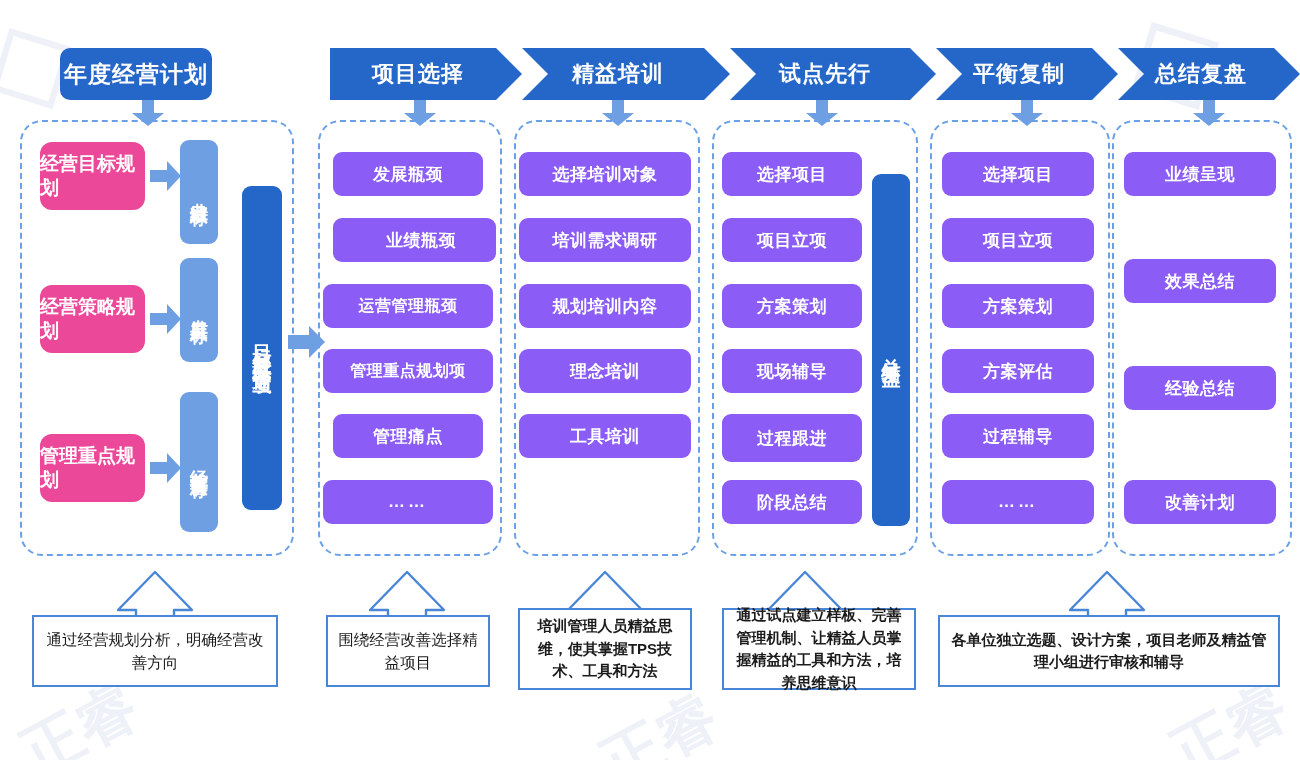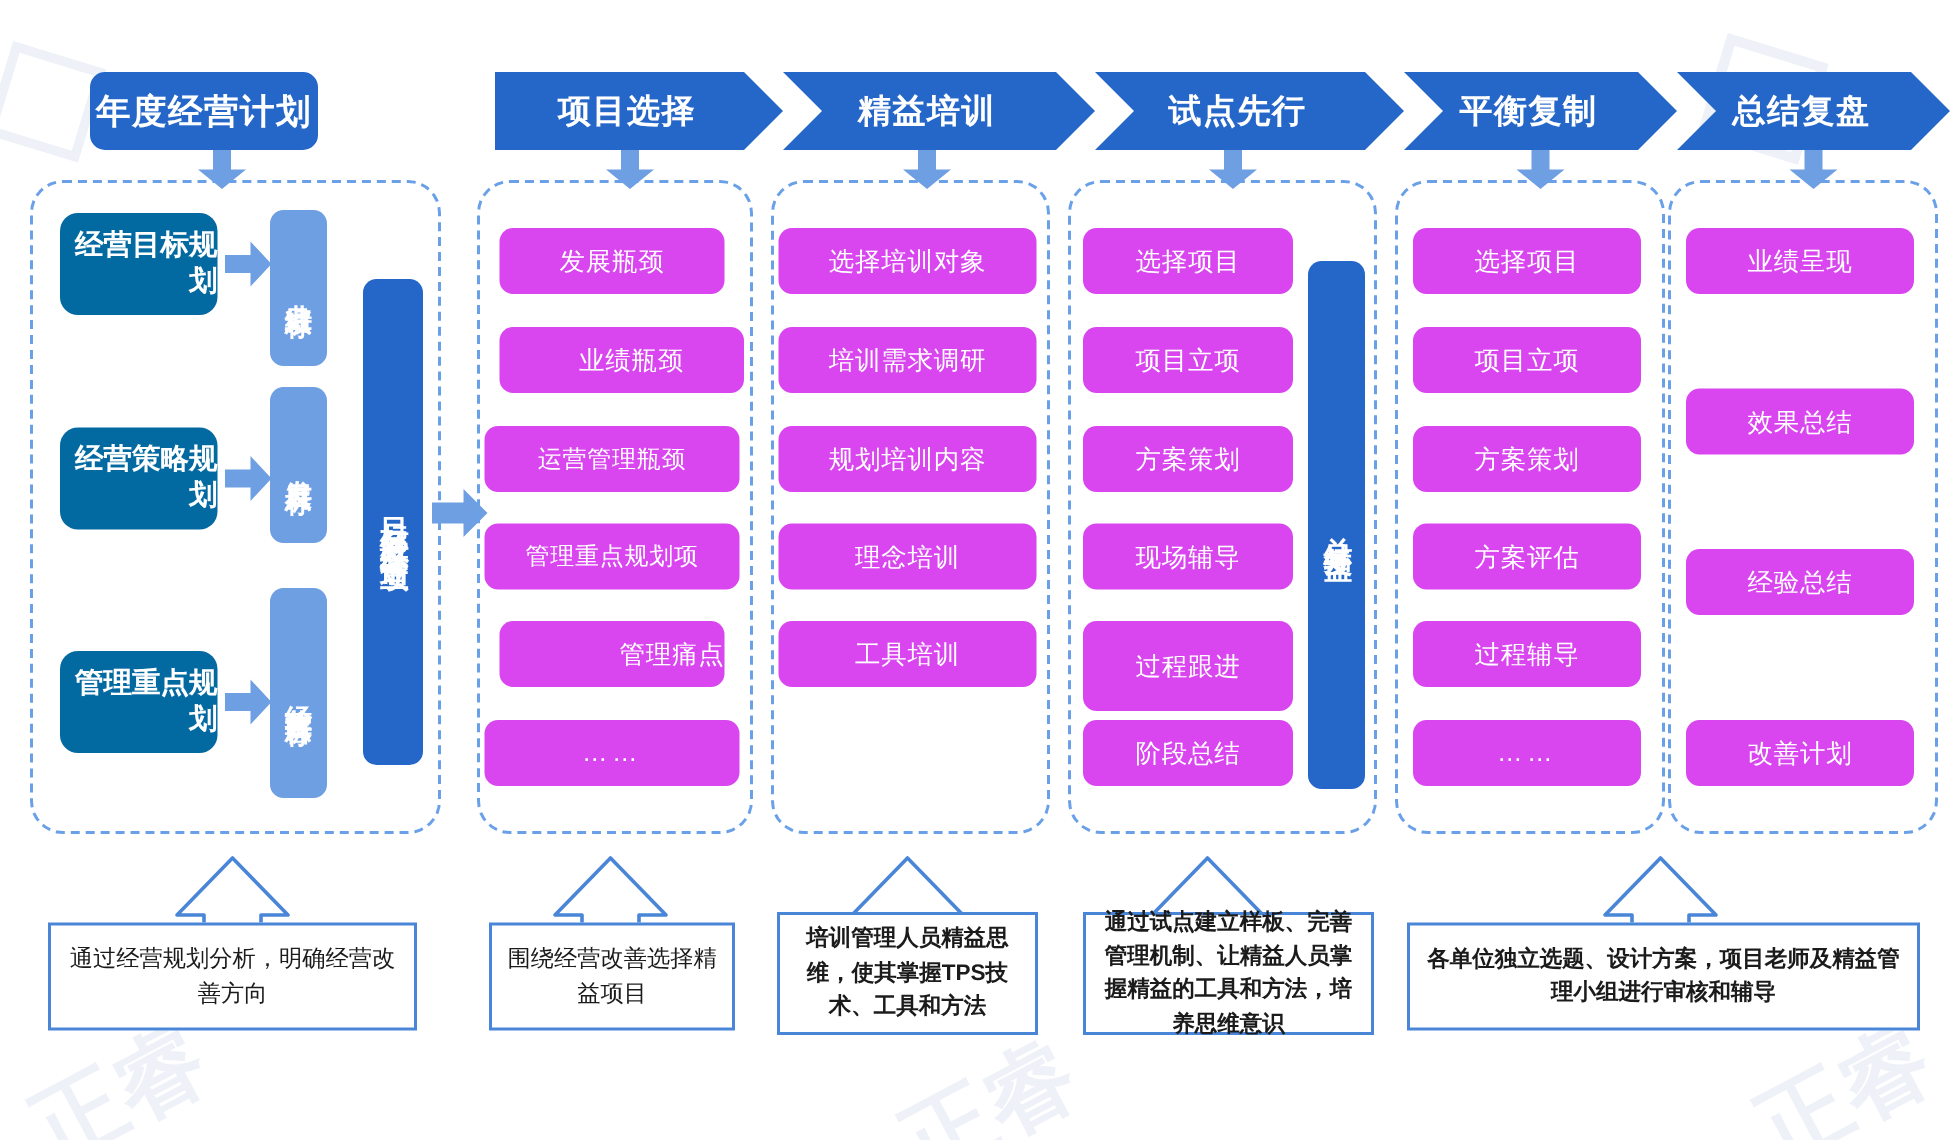--- a/index.html
+++ b/index.html
@@ -38,32 +38,32 @@
   .hdr-down{position:absolute;top:100px;width:34px;height:26px;}
 
   
   .col{
     position:absolute;border:2px dashed #6aa0e8;border-radius:22px;
     background:transparent;
   }
 
   
   .pill{
-    position:absolute;background:#d946ef;border-radius:9px;color:#fff;
-    font-size:17px;font-weight:normal;letter-spacing:.5px;
+    position:absolute;background:#8b5cf6;border-radius:9px;color:#fff;
+    font-size:17px;font-weight:bold;letter-spacing:.5px;
     display:flex;align-items:center;justify-content:center;text-align:center;
   }
   .pill.sm{font-size:16px;}
   .pill.dots{font-size:17px;letter-spacing:3px;}
 
   
   .plan{
-    position:absolute;background:#0369a1;border-radius:12px;color:#fff;
+    position:absolute;background:#ec4899;border-radius:12px;color:#fff;
     font-size:19px;font-weight:bold;line-height:1.25;
-    display:flex;align-items:center;justify-content:center;text-align:right;
+    display:flex;align-items:center;justify-content:center;text-align:left;
   }
   
   .vgoal{
     position:absolute;background:#6e9fe3;border-radius:9px;color:#fff;
     font-size:18px;font-weight:bold;
     display:flex;align-items:center;justify-content:center;
     writing-mode:vertical-rl;text-orientation:upright;letter-spacing:2px;
   }
   
   .vbar{
@@ -182,21 +182,21 @@
     </div>
   <div class="pill" style="left:333px;top:218px;width:150px;height:44px;padding-left:13px;">
       <span>业绩瓶颈</span>
     </div>
   <div class="pill sm" style="left:323px;top:284px;width:170px;height:44px;">
       <span>运营管理瓶颈</span>
     </div>
   <div class="pill sm" style="left:323px;top:349px;width:170px;height:44px;">
       <span>管理重点规划项</span>
     </div>
-  <div class="pill" style="left:333px;top:414px;width:150px;height:44px;justify-content:flex-end;">
+  <div class="pill" style="left:333px;top:414px;width:150px;height:44px;">
       <span>管理痛点</span>
     </div>
   <div class="pill dots" style="left:323px;top:480px;width:170px;height:44px;">
       <span>……</span>
     </div>
 
   <div class="col" style="left:514px;top:120px;width:182px;height:432px;"></div>
   <div class="pill" style="left:519px;top:152px;width:172px;height:44px;">
       <span>选择培训对象</span>
     </div>
@@ -219,21 +219,21 @@
     </div>
   <div class="pill" style="left:722px;top:218px;width:140px;height:44px;">
       <span>项目立项</span>
     </div>
   <div class="pill" style="left:722px;top:284px;width:140px;height:44px;">
       <span>方案策划</span>
     </div>
   <div class="pill" style="left:722px;top:349px;width:140px;height:44px;">
       <span>现场辅导</span>
     </div>
-  <div class="pill" style="left:722px;top:414px;width:140px;height:60px;">
+  <div class="pill" style="left:722px;top:414px;width:140px;height:48px;">
       <span>过程跟进</span>
     </div>
   <div class="pill" style="left:722px;top:480px;width:140px;height:44px;">
       <span>阶段总结</span>
     </div>
   <div class="vbar" style="left:872px;top:174px;width:38px;height:352px;">
     <span>总结复盘</span>
   </div>
 
   <div class="col" style="left:930px;top:120px;width:176px;height:432px;"></div>

